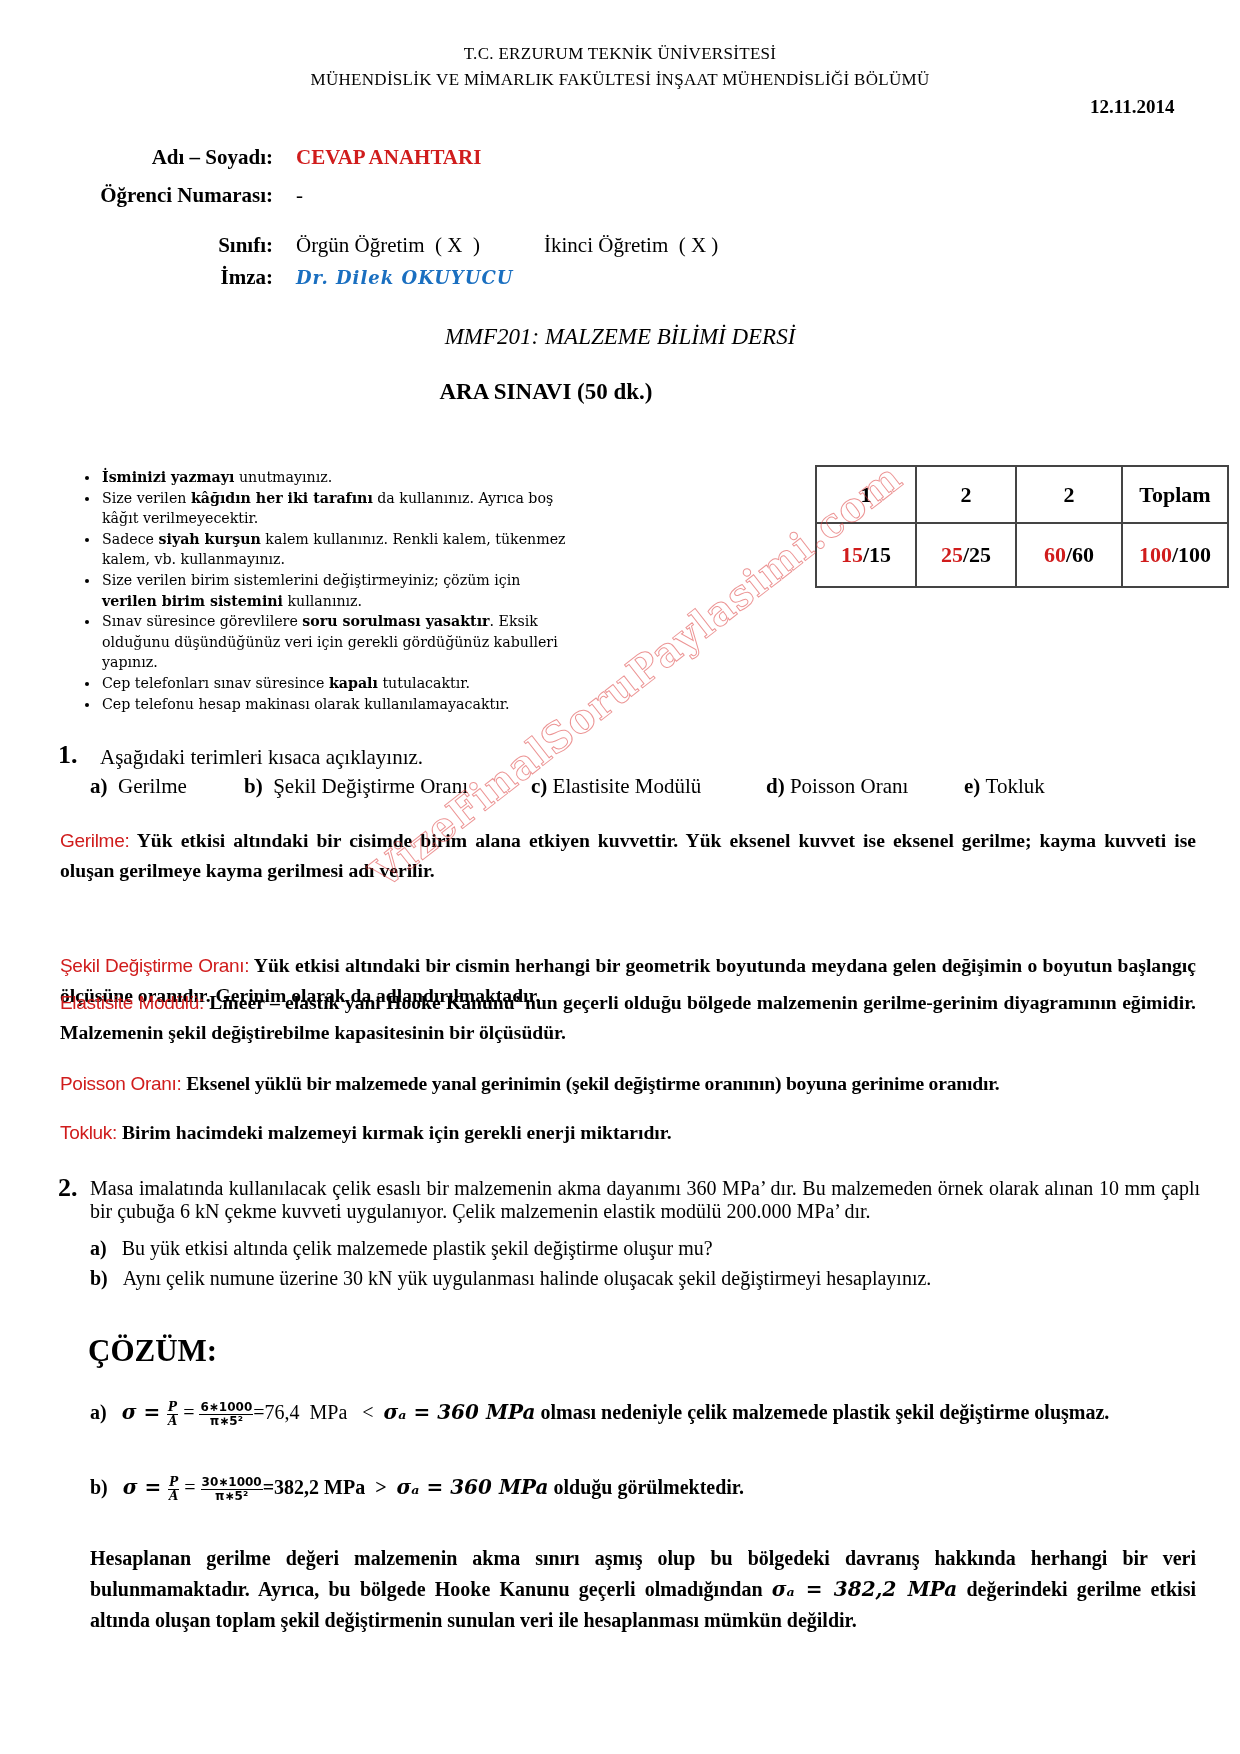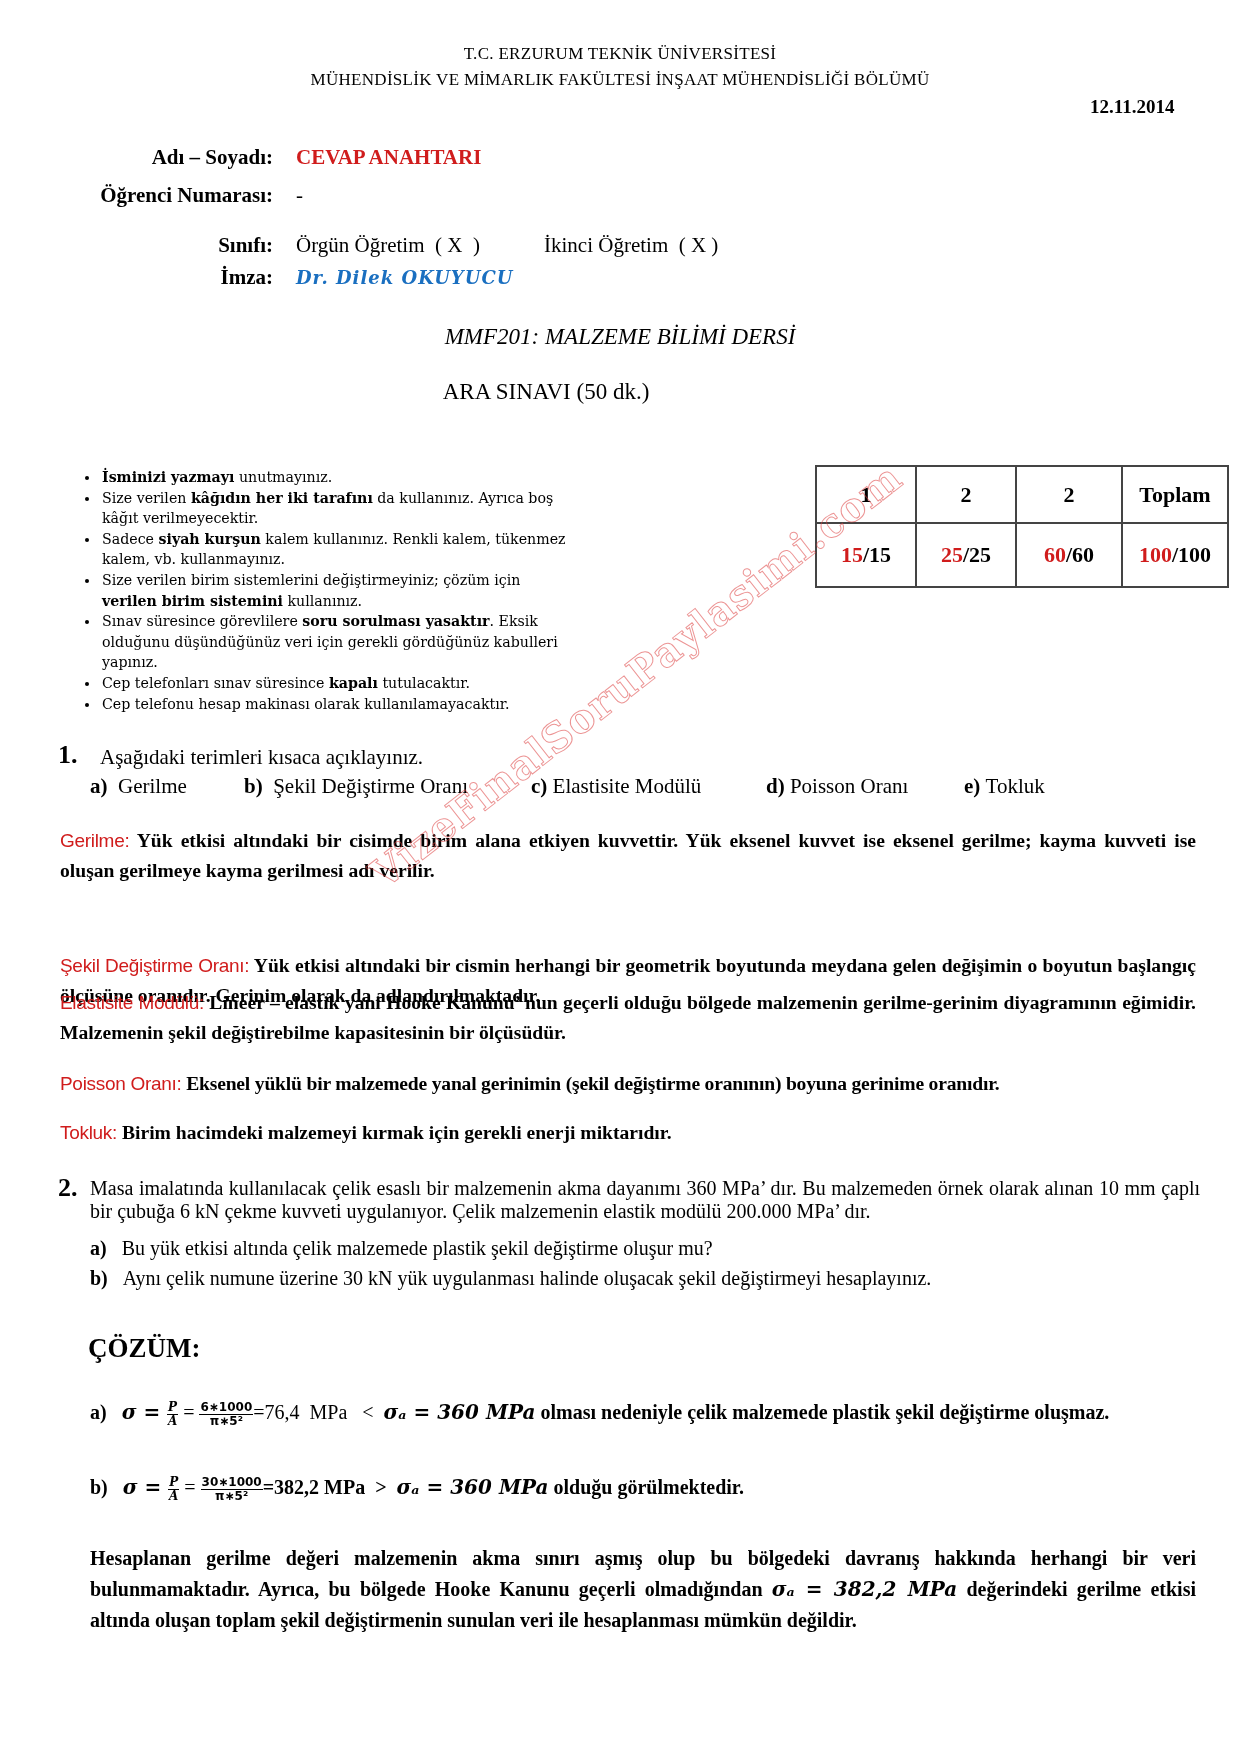--- a/index.html
+++ b/index.html
@@ -39,21 +39,21 @@
 <div class="abs val red" style="left:296px; top:145px; font-weight:bold;">CEVAP ANAHTARI</div>
 <div class="abs lbl" style="left:40px; width:233px; top:183px;">Öğrenci Numarası:</div>
 <div class="abs val" style="left:296px; top:183px;">-</div>
 <div class="abs lbl" style="left:60px; width:213px; top:233px;">Sınıfı:</div>
 <div class="abs val" style="left:296px; top:233px; white-space:pre;">Örgün Öğretim  ( X  )</div>
 <div class="abs val" style="left:544px; top:233px; white-space:pre;">İkinci Öğretim  ( X )</div>
 <div class="abs lbl" style="left:60px; width:213px; top:265px;">İmza:</div>
 <div class="abs blue-sig" style="left:296px; top:267px; font-size:18px;">Dr. Dilek OKUYUCU</div>
 
 <div class="abs center" style="left:0; width:1240px; top:324px; font-size:23px; font-style:italic;">MMF201: MALZEME BİLİMİ DERSİ</div>
-<div class="abs center" style="left:0; width:1092px; top:379px; font-size:23px; font-weight:normal;">ARA SINAVI (50 dk.)</div>
+<div class="abs center" style="left:0; width:1092px; top:379px; font-size:23px; font-weight:bold;">ARA SINAVI (50 dk.)</div>
 
 <div class="abs rules" style="left:78px; top:467px; width:490px;">
   <ul id="rules-list">
       <li><b>İsminizi yazmayı</b><span> unutmayınız.</span></li>
       <li><span>Size verilen </span><b>kâğıdın her iki tarafını</b><span> da kullanınız. Ayrıca boş kâğıt verilmeyecektir.</span></li>
       <li><span>Sadece </span><b>siyah kurşun</b><span> kalem kullanınız. Renkli kalem, tükenmez kalem, vb. kullanmayınız.</span></li>
       <li><span>Size verilen birim sistemlerini değiştirmeyiniz; çözüm için </span><b>verilen birim sistemini</b><span> kullanınız.</span></li>
       <li><span>Sınav süresince görevlilere </span><b>soru sorulması yasaktır</b><span>. Eksik olduğunu düşündüğünüz veri için gerekli gördüğünüz kabulleri yapınız.</span></li>
       <li><span>Cep telefonları sınav süresince </span><b>kapalı</b><span> tutulacaktır.</span></li>
       <li><span>Cep telefonu hesap makinası olarak kullanılamayacaktır.</span></li>
@@ -93,21 +93,21 @@
 <div class="abs ans" style="left:60px; top:1069px; width:1136px; white-space:nowrap; letter-spacing:-0.2px;"><span class="term red">Poisson Oranı:</span><span> Eksenel yüklü bir malzemede yanal gerinimin (şekil değiştirme oranının) boyuna gerinime oranıdır.</span></div>
 <div class="abs ans" style="left:60px; top:1118px; width:1136px;"><span class="term red">Tokluk:</span><span> Birim hacimdeki malzemeyi kırmak için gerekli enerji miktarıdır.</span></div>
 
 <div class="watermark">VizeFinalSoruPaylasimi.com</div>
 
 <div class="abs" style="left:58px; top:1173px; font-size:26px; font-weight:bold;">2.</div>
 <div class="abs q" style="left:90px; top:1177px; width:1110px; line-height:23px; text-align:justify; font-size:20px;">Masa imalatında kullanılacak çelik esaslı bir malzemenin akma dayanımı 360 MPa’ dır. Bu malzemeden örnek olarak alınan 10 mm çaplı bir çubuğa 6 kN çekme kuvveti uygulanıyor. Çelik malzemenin elastik modülü 200.000 MPa’ dır.</div>
 <div class="abs q" style="left:90px; top:1237px; font-size:20px;"><b>a)</b>&nbsp;&nbsp;&nbsp;<span>Bu yük etkisi altında çelik malzemede plastik şekil değiştirme oluşur mu?</span></div>
 <div class="abs q" style="left:90px; top:1267px; font-size:20px;"><b>b)</b>&nbsp;&nbsp;&nbsp;<span>Aynı çelik numune üzerine 30 kN yük uygulanması halinde oluşacak şekil değiştirmeyi hesaplayınız.</span></div>
 
-<div class="abs" style="left:88px; top:1333px; font-size:27px; font-weight:bold;">ÇÖZÜM:</div>
+<div class="abs" style="left:88px; top:1333px; font-size:31px; font-weight:bold;">ÇÖZÜM:</div>
 
 <div class="abs ans" style="left:90px; top:1395px; width:1106px; font-size:20px; line-height:34px;">
   <span>a)</span>&nbsp;&nbsp;
   <span class="mi">σ = </span><span class="frac"><span class="num mi">P</span><span class="den mi">A</span></span><span style="font-weight:normal;"> = </span><span class="frac"><span class="num">6∗1000</span><span class="den">π∗5²</span></span><span style="font-weight:normal; white-space:pre;">=76,4  MPa   &lt;  </span><span class="mi">σₐ = 360 MPa</span><span> olması nedeniyle çelik malzemede plastik şekil değiştirme oluşmaz.</span>
 </div>
 
 <div class="abs ans" style="left:90px; top:1470px; width:1106px; font-size:20px; line-height:34px;">
   <span>b)</span>&nbsp;&nbsp;
   <span class="mi">σ = </span><span class="frac"><span class="num mi">P</span><span class="den mi">A</span></span><span style="font-weight:normal;"> = </span><span class="frac"><span class="num">30∗1000</span><span class="den">π∗5²</span></span><span style="font-weight:bold; white-space:pre;margin-top:14px;">=382,2 MPa  &gt;  </span><span class="mi">σₐ = 360 MPa</span><span> olduğu görülmektedir.</span>
 </div>

